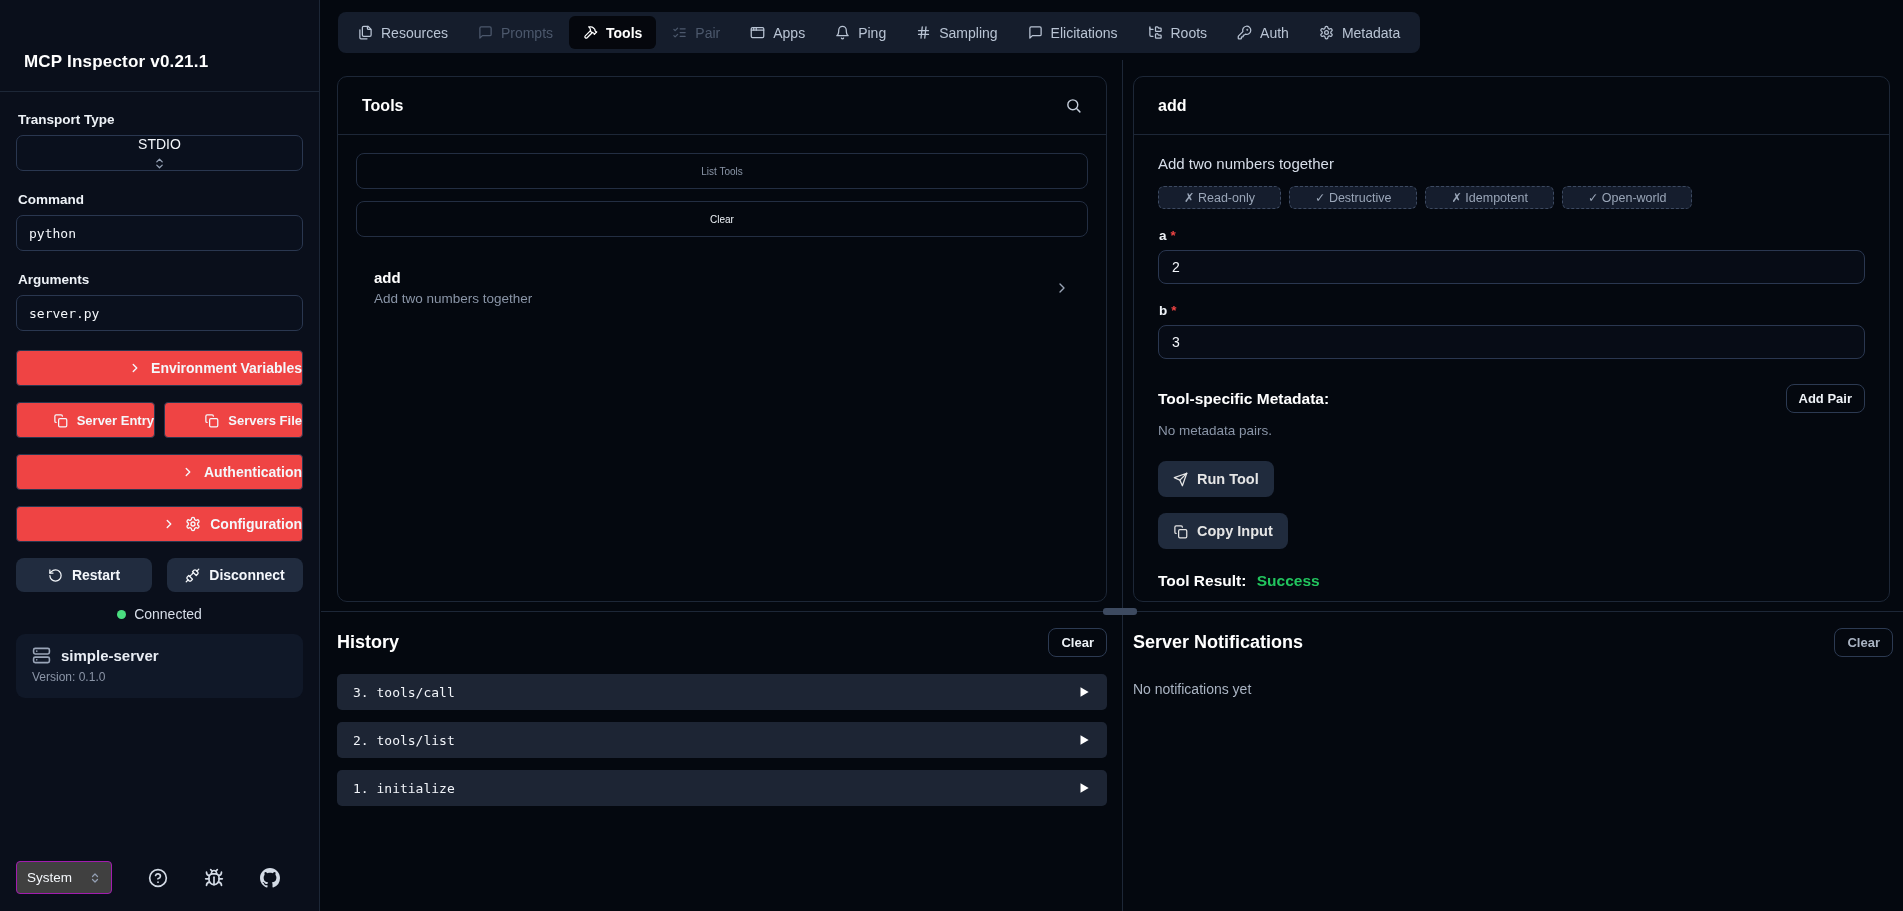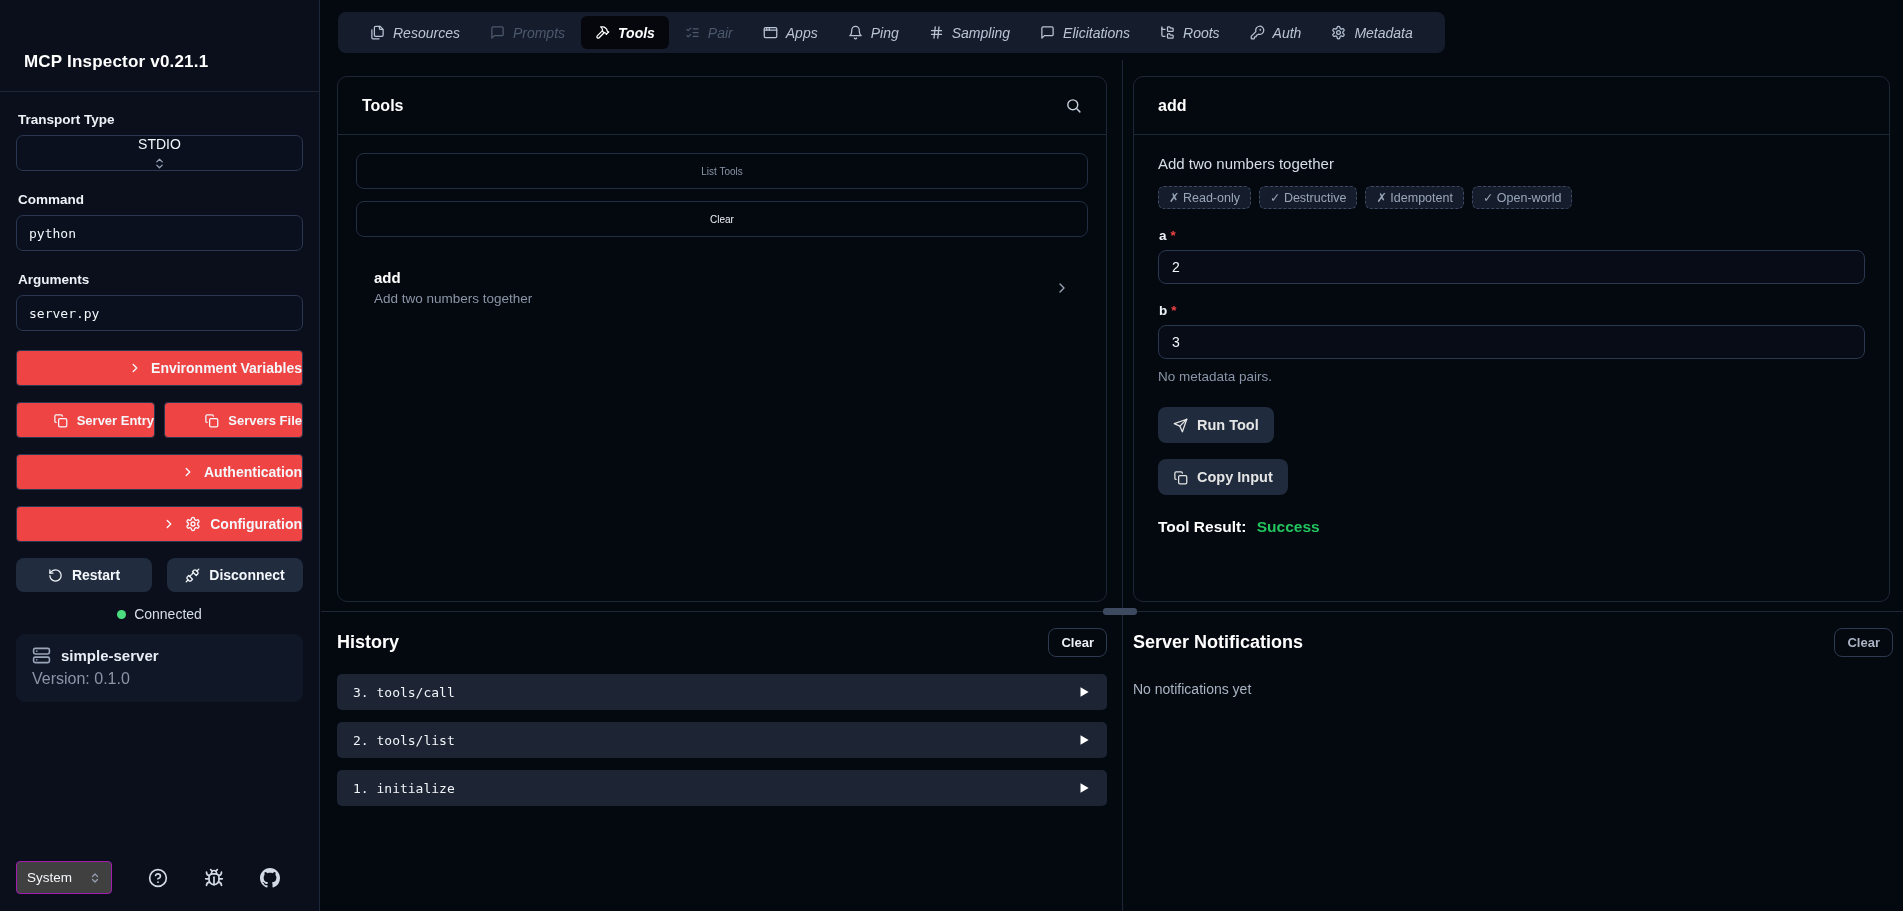--- a/index.html
+++ b/index.html
@@ -41,33 +41,33 @@
   .filled-btn {
     height:34px; background:#212c3f; border:none; border-radius:8px; color:#f4f7fb;
     font-size:14px; font-weight:600; display:flex; align-items:center; justify-content:center; gap:9px; cursor:pointer;
   }
   .status-row { display:flex; align-items:center; justify-content:center; gap:8px; margin:14px 0 12px; }
   .status-dot { width:9px; height:9px; border-radius:50%; background:#4ade80; }
   .status-text { font-size:14px; color:#d7dee9; }
   .server-card { background:#101828; border-radius:9px; padding:12px 16px 14px; }
   .server-name-row { display:flex; align-items:center; gap:10px; color:#e9edf4; }
   .server-name { font-size:15px; font-weight:600; }
-  .server-version { font-size:16px; color:#8b95a7; margin-top:5px; }
+  .server-version { font-size:12px; color:#8b95a7; margin-top:5px; }
   .sb-footer { position:absolute; left:16px; right:16px; bottom:17px; display:flex; align-items:center; }
   .theme-select {
     width:96px; height:33px; background:#404040; border:1px solid #a21caf; border-radius:4px;
     display:flex; align-items:center; justify-content:space-between; padding:0 10px; font-size:13.5px; color:#f4f7fb; cursor:pointer;
   }
   .footer-icons { display:flex; align-items:center; gap:36px; margin-left:36px; color:#d3dae5; }
   .icon-btn { background:none; border:none; color:#d3dae5; cursor:pointer; display:flex; }
 
   
   .nav {
     position:absolute; left:338px; top:12px; height:41px; background:#151d2c; border-radius:8px;
-    display:flex; align-items:center; padding:4px 18px; gap:2px;font-style:italic;
+    display:flex; align-items:center; padding:4px 6px; gap:2px;
   }
   .tab {
     display:flex; align-items:center; gap:8px; padding:0 14px; height:33px; border-radius:6px;
     font-size:14px; color:#b9c4d4; cursor:pointer; white-space:nowrap;
   }
   .tab.disabled { color:#4c586c; cursor:default; }
   .tab.active { background:#05070d; color:#ffffff; font-weight:bold; }
 
   
   .v-divider { position:absolute; left:1122px; top:60px; width:1px; height:851px; background:#1d2737; }
@@ -93,21 +93,21 @@
   .tool-item-name { font-size:15px; font-weight:bold; color:#ffffff; }
   .tool-item-desc { font-size:13.5px; color:#8a95a7; margin-top:5px; }
   .tool-item-chevron { color:#9aa5b6; }
 
   .detail-panel { left:1133px; top:76px; width:757px; height:526px; }
   .detail-body { padding:20px 24px; }
   .tool-desc { font-size:15px; color:#d7dee9; }
   .badges { display:flex; gap:8px; margin-top:14px; }
   .badge {
     font-size:12.5px; color:#9aa6b8; background:#151d2d; border:1px dashed #3d4a61;
-    border-radius:6px; padding:3px 10px; white-space:nowrap;
+    border-radius:6px; padding:3px 25px; white-space:nowrap;
   }
   .fld-label { font-size:13.5px; font-weight:600; color:#eef2f7; margin:19px 0 7px 1px; }
   .req { color:#ef4444; margin-left:4px; }
   .detail-input {
     width:100%; height:34px; background:#070c16; border:1px solid #2a3750; border-radius:8px;
     color:#f4f7fb; font-size:14px; padding:0 13px; outline:none;
   }
   .meta-row { display:flex; align-items:center; justify-content:space-between; margin-top:25px; }
   .meta-heading { font-size:15.5px; font-weight:bold; color:#ffffff; }
   .small-btn {
@@ -431,20 +431,24 @@
       <div class="fld-label">
         <span>a</span><span class="req">*</span>
       </div>
       <input class="detail-input" type="text" value="2" style="">
 
       <div class="fld-label">
         <span>b</span><span class="req">*</span>
       </div>
       <input class="detail-input" type="text" value="3" style="">
 
+      <div class="meta-row">
+        <span class="meta-heading">Tool-specific Metadata:</span>
+        <button class="small-btn">Add Pair</button>
+      </div>
       <div class="meta-empty">No metadata pairs.</div>
 
       <div class="btn-stack">
         <button class="action-btn run-btn">
           <svg class="ic" width="15" height="15" viewBox="0 0 24 24" fill="none" stroke="currentColor" stroke-width="2" stroke-linecap="round" stroke-linejoin="round">
               <path d="m22 2-7 20-4-9-9-4Z"></path>
               <path d="M22 2 11 13"></path>
             </svg>
           <span>Run Tool</span>
         </button>

